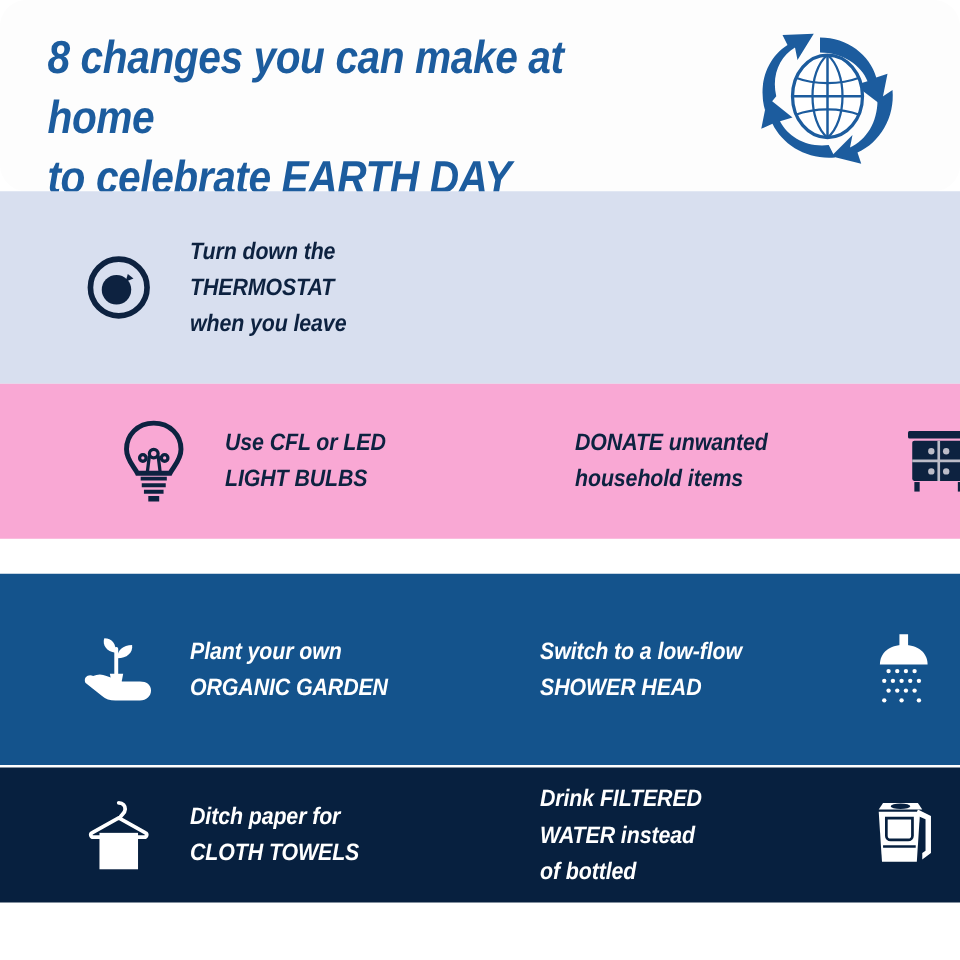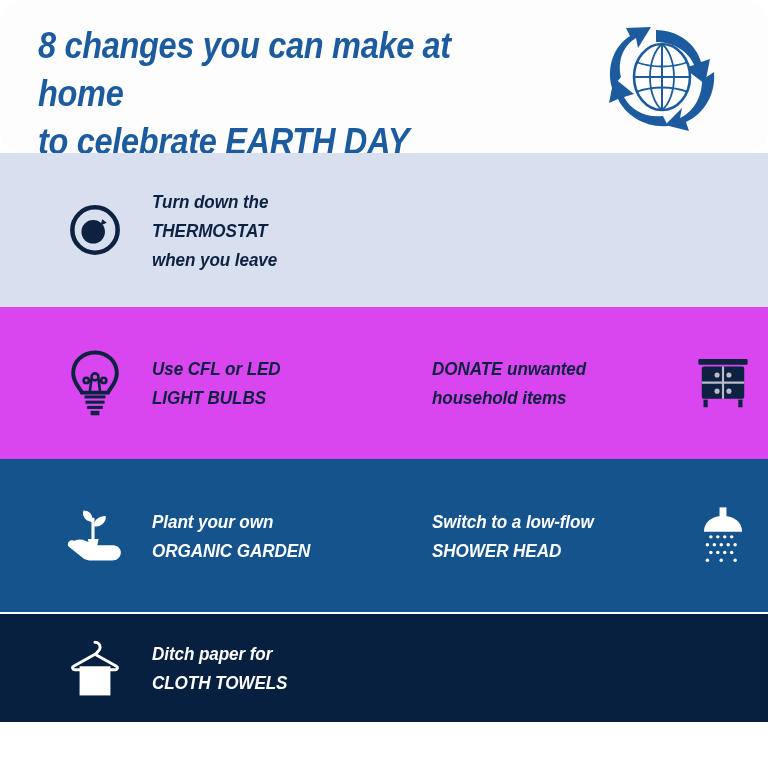--- a/index.html
+++ b/index.html
@@ -48,21 +48,21 @@
 
   
   .band {
     position: absolute;
     left: 0;
     width: 768px;
     display: flex;
     align-items: center;
   }
   .band-1 { top: 153px;  height: 154px; background: #d8dfef; }
-  .band-2 { top: 307px;  height: 152px; background: #d946ef; }
+  .band-2 { top: 307px;  height: 124px; background: #f9a8d4; padding-left: 28px; }
   .band-3 { top: 459px;  height: 153px; background: #14538c; }
   .band-4 { top: 614px;  height: 108px; background: #07203f; }
 
   .tip {
     display: flex;
     align-items: center;
     height: 100%;
   }
   
   .tip-left { width: 384px; padding-left: 58px; }
@@ -270,15 +270,38 @@
         <svg viewBox="0 0 70 72" width="60" height="62" aria-hidden="true">
           <path d="M35 6 C39 6 41 9 41 12 C41 16 37 17 36 20" fill="none" stroke="#ffffff" stroke-width="3.5" stroke-linecap="round"></path>
           <path d="M35 20 L10 34 C8 35 9 38 11 38 L59 38 C61 38 62 35 60 34 Z" fill="none" stroke="#ffffff" stroke-width="3.5" stroke-linejoin="round"></path>
           <rect x="17" y="34" width="36" height="34" fill="#ffffff"></rect>
         </svg>
       </div>
       <div class="tip-text light-text">Ditch paper for
 CLOTH TOWELS</div>
     </div>
 
+    <div class="tip tip-right">
+      <div class="tip-text light-text">Drink FILTERED
+WATER instead
+of bottled</div>
+      <div class="tip-icon">
+        <svg viewBox="0 0 62 72" width="54" height="63" aria-hidden="true">
+          <g fill="#ffffff">
+
+            <path d="M12 6 h32 l4 6 h-40 z"></path>
+
+            <path d="M44 12 L56 18 L56 52 L48 58 L48 52 L51 50 L51 21 L42 17 Z"></path>
+
+            <path d="M8 14 h38 l-3 46 h-32 z"></path>
+          </g>
+
+          <g stroke="#07203f" stroke-width="2.5" fill="none">
+            <path d="M15 20 h24 v16 a4 4 0 0 1 -4 4 h-16 a4 4 0 0 1 -4 -4 z"></path>
+            <line x1="12" y1="46" x2="42" y2="46"></line>
+          </g>
+          <ellipse cx="28" cy="9" rx="9" ry="2.5" fill="#07203f"></ellipse>
+        </svg>
+      </div>
+    </div>
   </div>
 
 </div>
 
 </body></html>

